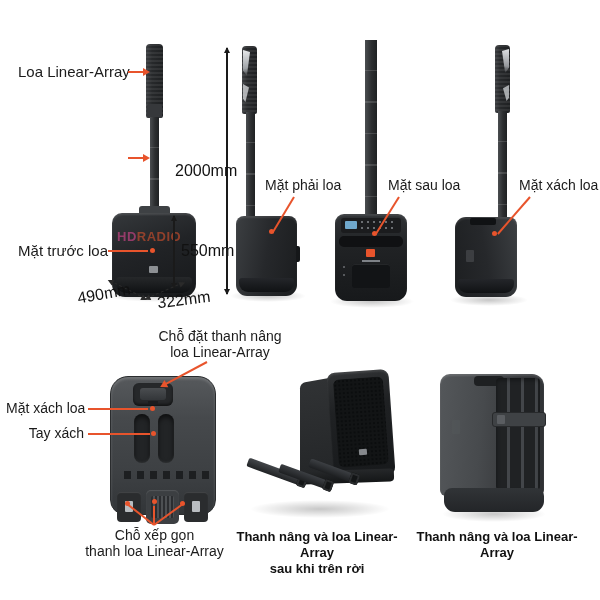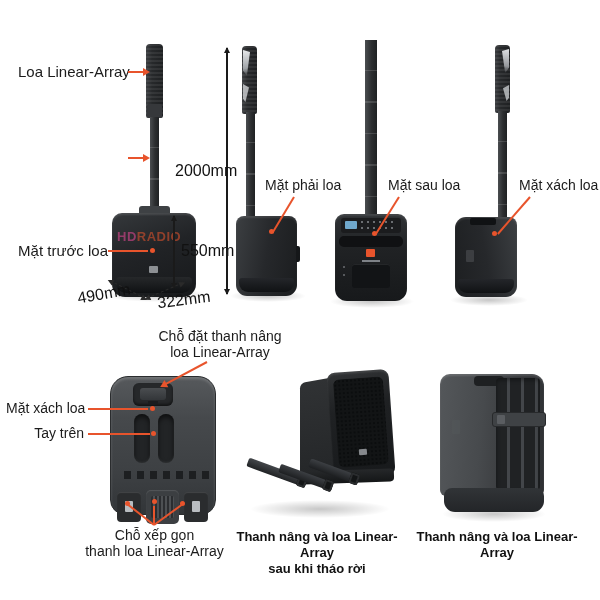--- a/index.html
+++ b/index.html
@@ -164,21 +164,21 @@
   <div class="lbl sm c" style="left:140px;top:329px;width:160px;">
     <span style="display:block;">Chỗ đặt thanh nâng</span>
     <span style="display:block;">loa Linear-Array</span>
   </div>
   <div class="oline arr" style="left:207px;top:361px;width:47px;transform:rotate(152deg);"></div>
 
   <div class="lbl sm r" style="left:6px;top:401px;width:78px;">Mặt xách loa</div>
   <div class="oline" style="left:88px;top:408px;width:60px;"></div>
   <div class="dot" style="left:150px;top:406px;"></div>
 
-  <div class="lbl sm r" style="left:6px;top:426px;width:78px;">Tay trên</div>
+  <div class="lbl sm r" style="left:6px;top:426px;width:78px;">Tay xách</div>
   <div class="oline" style="left:88px;top:433px;width:62px;"></div>
   <div class="dot" style="left:151px;top:431px;"></div>
 
   <div class="oline" style="left:154px;top:524px;width:19px;transform:rotate(-90deg);"></div>
   <div class="oline" style="left:154px;top:524px;width:33px;transform:rotate(-142deg);"></div>
   <div class="oline" style="left:154px;top:524px;width:34px;transform:rotate(-36deg);"></div>
   <div class="dot" style="left:125px;top:501px;"></div>
   <div class="dot" style="left:152px;top:499px;"></div>
   <div class="dot" style="left:180px;top:501px;"></div>
   <div class="lbl sm c" style="left:72px;top:528px;width:165px;">
@@ -201,21 +201,21 @@
     </div>
     <div class="abs" style="left:278px;top:473px;width:56px;height:9px;border-radius:2px;transform:rotate(20deg);background:linear-gradient(#3c3f43,#1d1f21);">
       <div class="abs" style="right:0;top:-1px;width:9px;height:11px;background:#131516;border-radius:2px;box-shadow:inset 0 0 0 2px #2a2c2e;"></div>
     </div>
     <div class="abs" style="left:308px;top:467px;width:52px;height:9px;border-radius:2px;transform:rotate(20deg);background:linear-gradient(#3c3f43,#1d1f21);">
       <div class="abs" style="right:0;top:-1px;width:9px;height:11px;background:#131516;border-radius:2px;box-shadow:inset 0 0 0 2px #2a2c2e;"></div>
     </div>
   </div>
   <div class="cap" style="left:222px;top:529px;width:190px;">
     <span>Thanh nâng và loa Linear-Array</span>
-    <span>sau khi tháo rời</span>
+    <span>sau khi trên rời</span>
   </div>
 
   <div>
     <div class="shadow" style="left:442px;top:506px;width:104px;height:16px;"></div>
     <div class="abs" style="left:440px;top:374px;width:104px;height:122px;border-radius:10px 12px 6px 6px;
          background:linear-gradient(95deg,#54575a,#474a4d 40%,#37393c 70%,#2e3033);box-shadow:inset 0 2px 2px rgba(255,255,255,.14);">
       <div class="abs" style="left:34px;top:2px;width:30px;height:10px;background:#1e2022;border-radius:4px;"></div>
       <div class="abs" style="left:12px;top:46px;width:8px;height:14px;background:#55585c;opacity:.45;border-radius:1px;"></div>
       <div class="abs" style="left:56px;top:4px;width:44px;height:112px;border-radius:4px;
            background-image:repeating-linear-gradient(90deg,#202224 0 11px,#43464a 11px 14px);box-shadow:inset 0 2px 4px rgba(0,0,0,.4);"></div>

